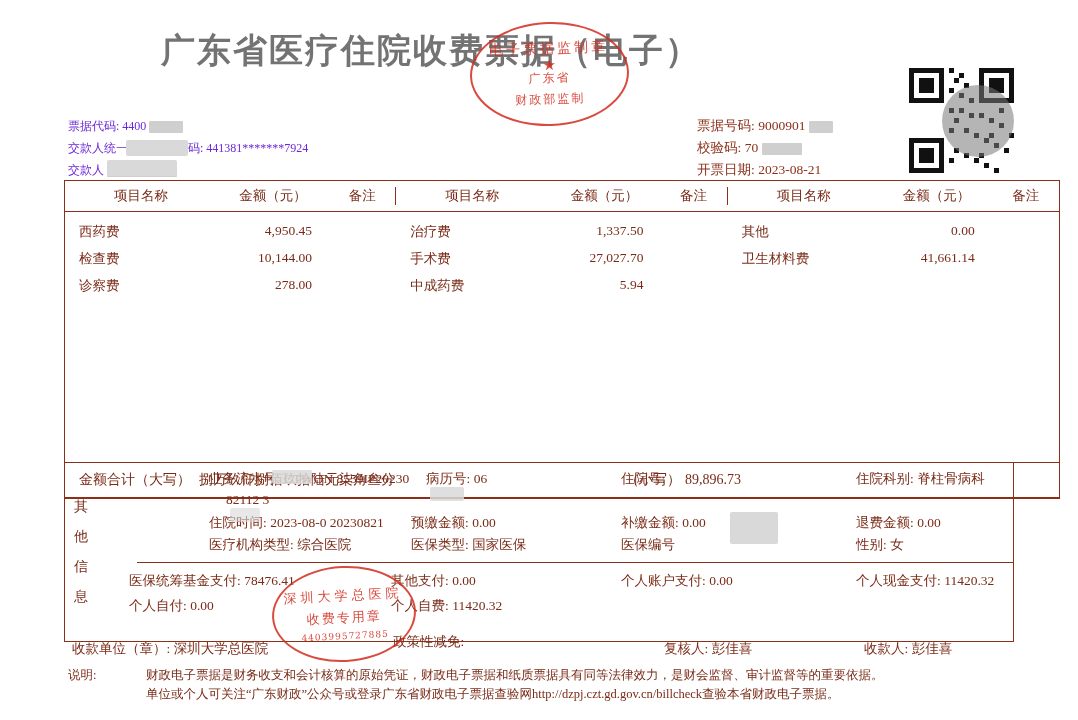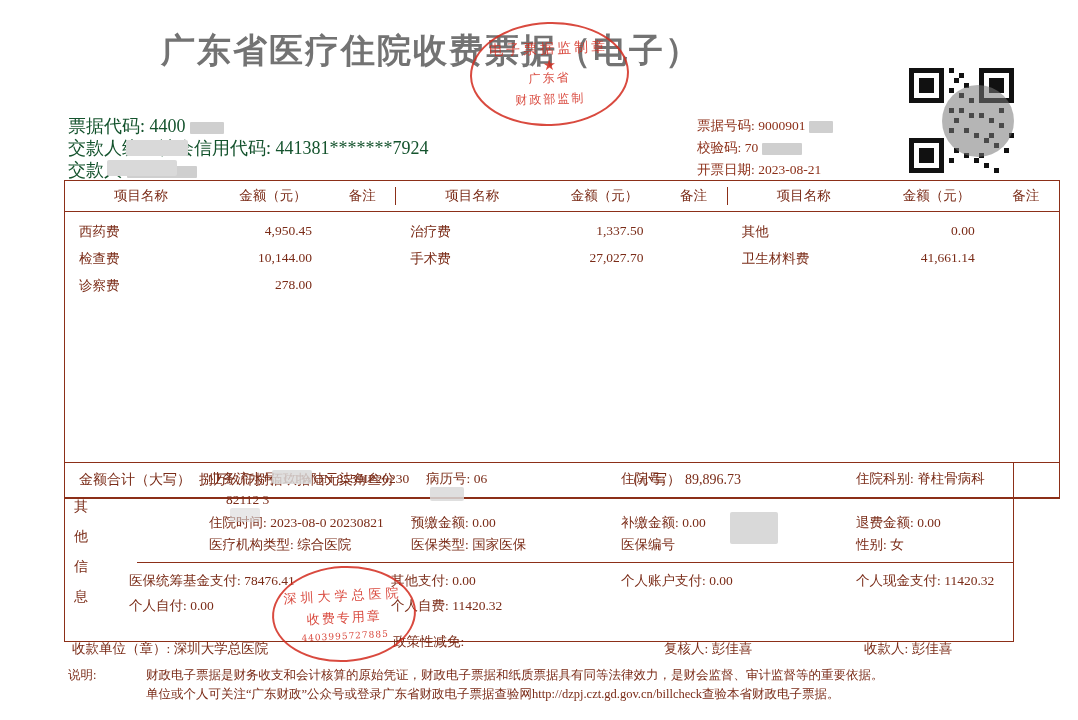--- a/index.html
+++ b/index.html
@@ -21,21 +21,21 @@
     text-align:center;
     font-size:34px;
     font-weight:bold;
     letter-spacing:2px;
     color:#737373;
     font-family:"DejaVu Serif",serif;
   }
   
   .hdr-left{
     position:absolute;left:68px;top:115px;
-    font-size:18px;line-height:22px;color:#14532d;
+    font-size:12px;line-height:22px;color:#6d28d9;
   }
   .hdr-right{
     position:absolute;left:697px;top:115px;
     font-size:13.5px;line-height:22px;color:#8c2f18;
   }
   .mask{
     display:inline-block;background:#cfcfcf;border-radius:1px;
     vertical-align:middle;height:12px;
   }
   
@@ -292,20 +292,25 @@
         </div>
 
 
         <div class="brow">
           <div class="grp">
             <div class="cell-name">诊察费</div>
             <div class="cell-amt">278.00</div>
             <div class="cell-note"></div>
           </div>
           <div class="grp">
+            <div class="cell-name">中成药费</div>
+            <div class="cell-amt">5.94</div>
+            <div class="cell-note"></div>
+          </div>
+          <div class="grp">
             <div class="cell-name"></div>
             <div class="cell-amt"></div>
             <div class="cell-note"></div>
           </div>
         </div>
       </div>
     </div>
 
     <div class="total" style="position:relative;">
       <span class="lbl">金额合计（大写）</span>

